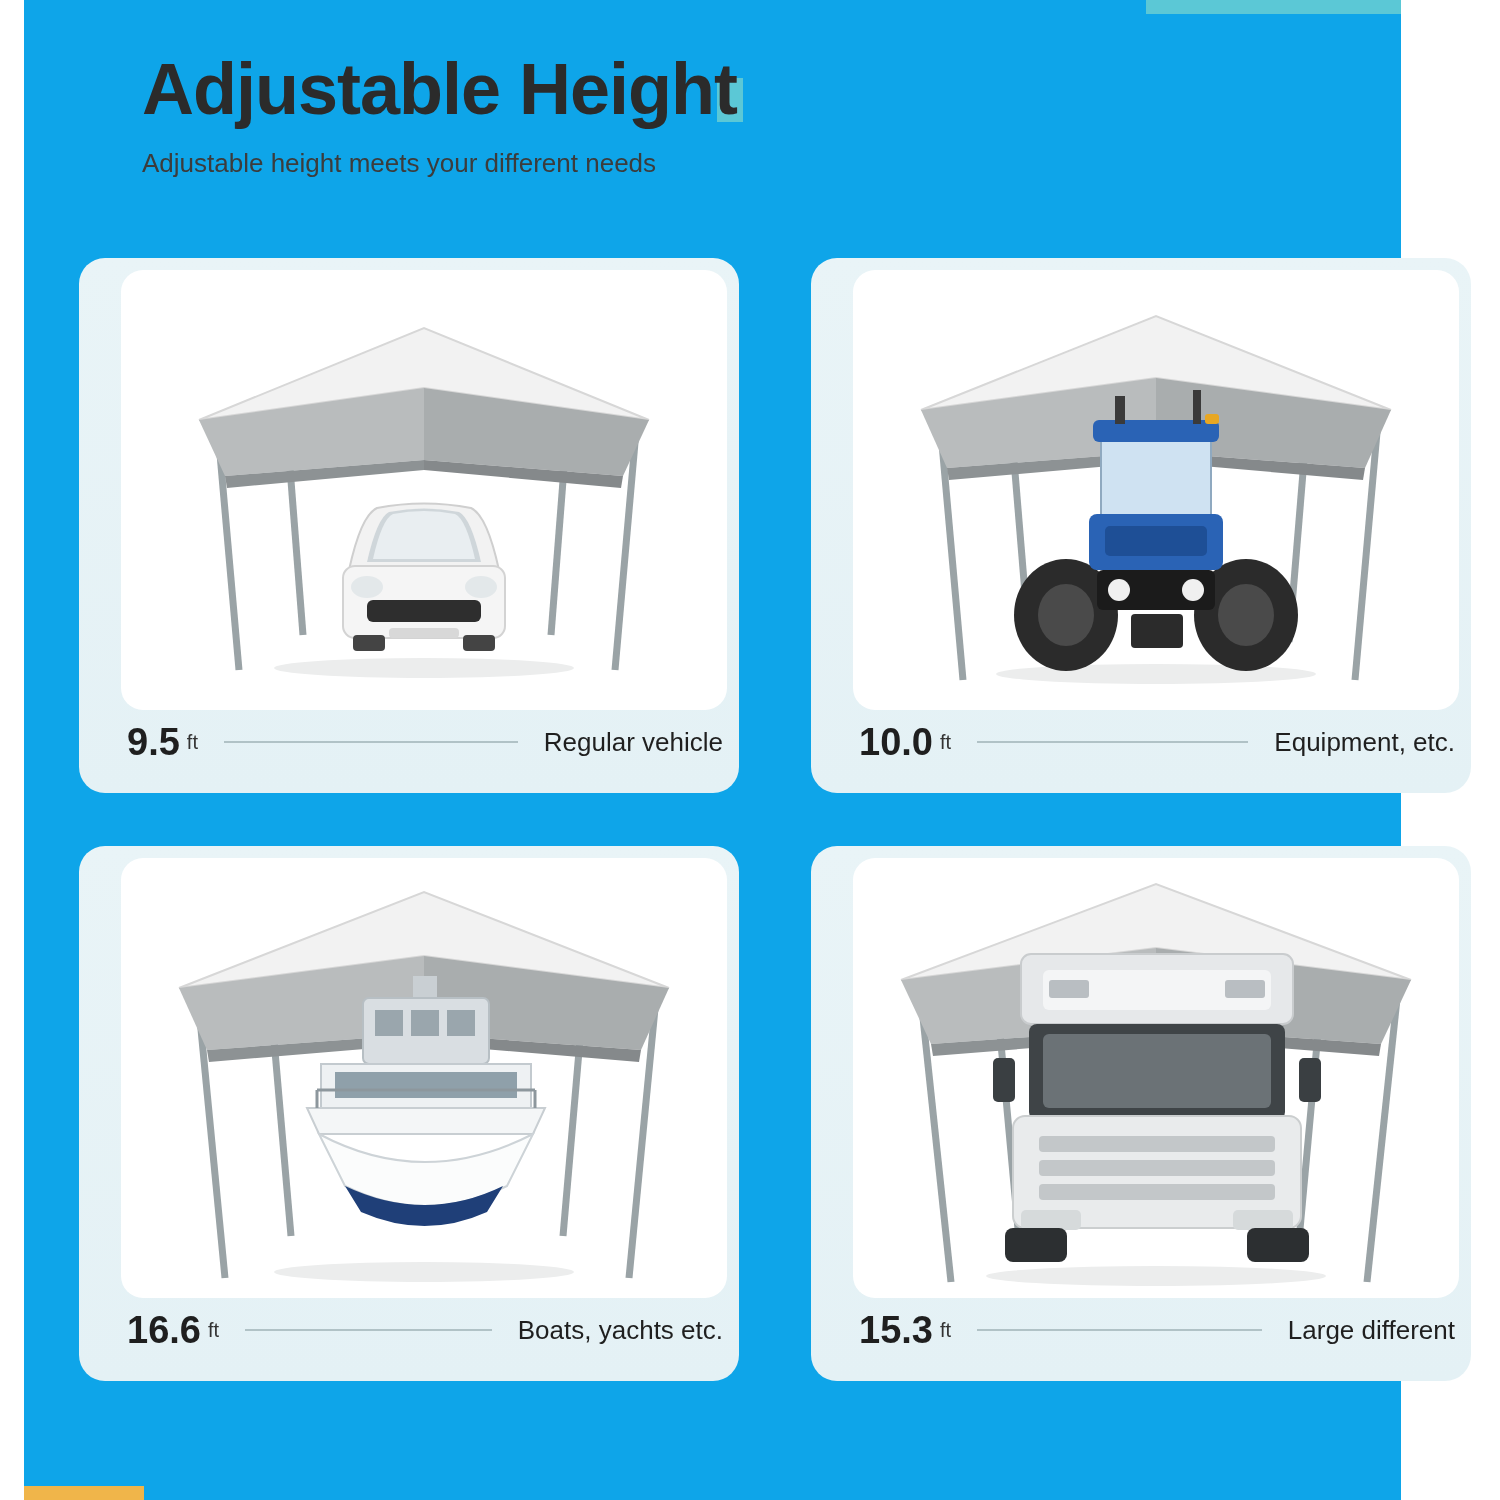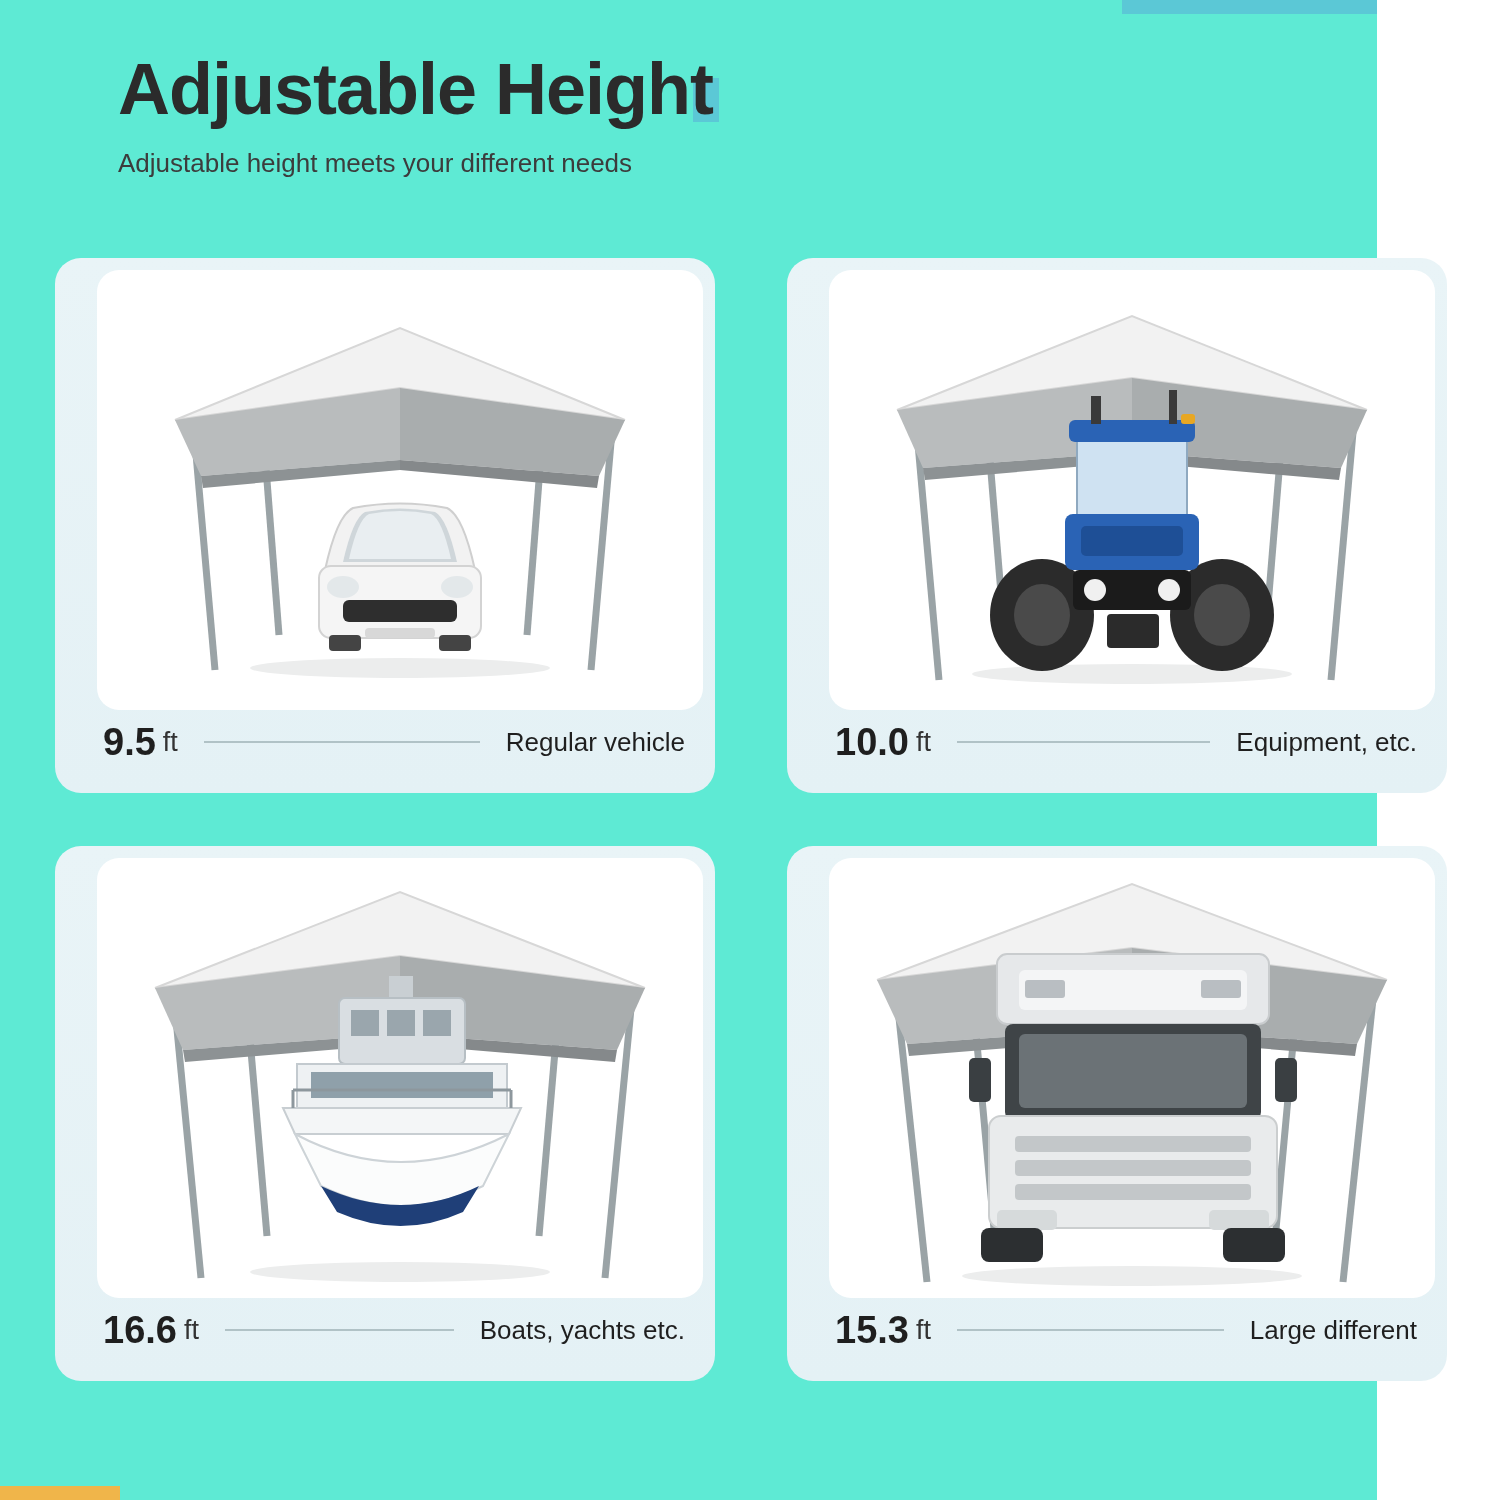--- a/index.html
+++ b/index.html
@@ -5,21 +5,22 @@
   * { box-sizing: border-box; margin: 0; padding: 0; }
   html, body {
     width: 1500px; height: 1500px;
     background: #ffffff;
     font-family: "Liberation Sans", sans-serif;
     overflow: hidden;
   }
   .page {
     position: relative;
     width: 1377px; height: 1500px;
-    background: #5eead4;
+    background: #0ea5e9;
+    margin-left: 24px;
   }
 
   
   .accent-top {
     position: absolute;
     top: 0; right: 0;
     width: 255px; height: 14px;
     background: #5bc8d6;
   }
   .accent-bottom {
@@ -89,31 +90,31 @@
     border-radius: 22px;
     overflow: hidden;
   }
   .card-caption {
     position: absolute;
     left: 0; right: 0;
     bottom: 26px;
     height: 50px;
     display: flex;
     align-items: center;
-    padding: 0 30px 0 48px;
+    padding: 0 16px 0 48px;
     justify-content: space-between;
   }
   .h-value {
     font-size: 38px;
     font-weight: bold;
     color: #1f1f1f;
     white-space: nowrap;
   }
   .h-unit {
-    font-size: 27px;
+    font-size: 20px;
     font-weight: normal;
     color: #333;
     margin-left: 7px;
   }
   .cap-line {
     flex: 1;
     height: 2px;
     background: #9fb2b6;
     margin: 0 26px;
     opacity: .75;

